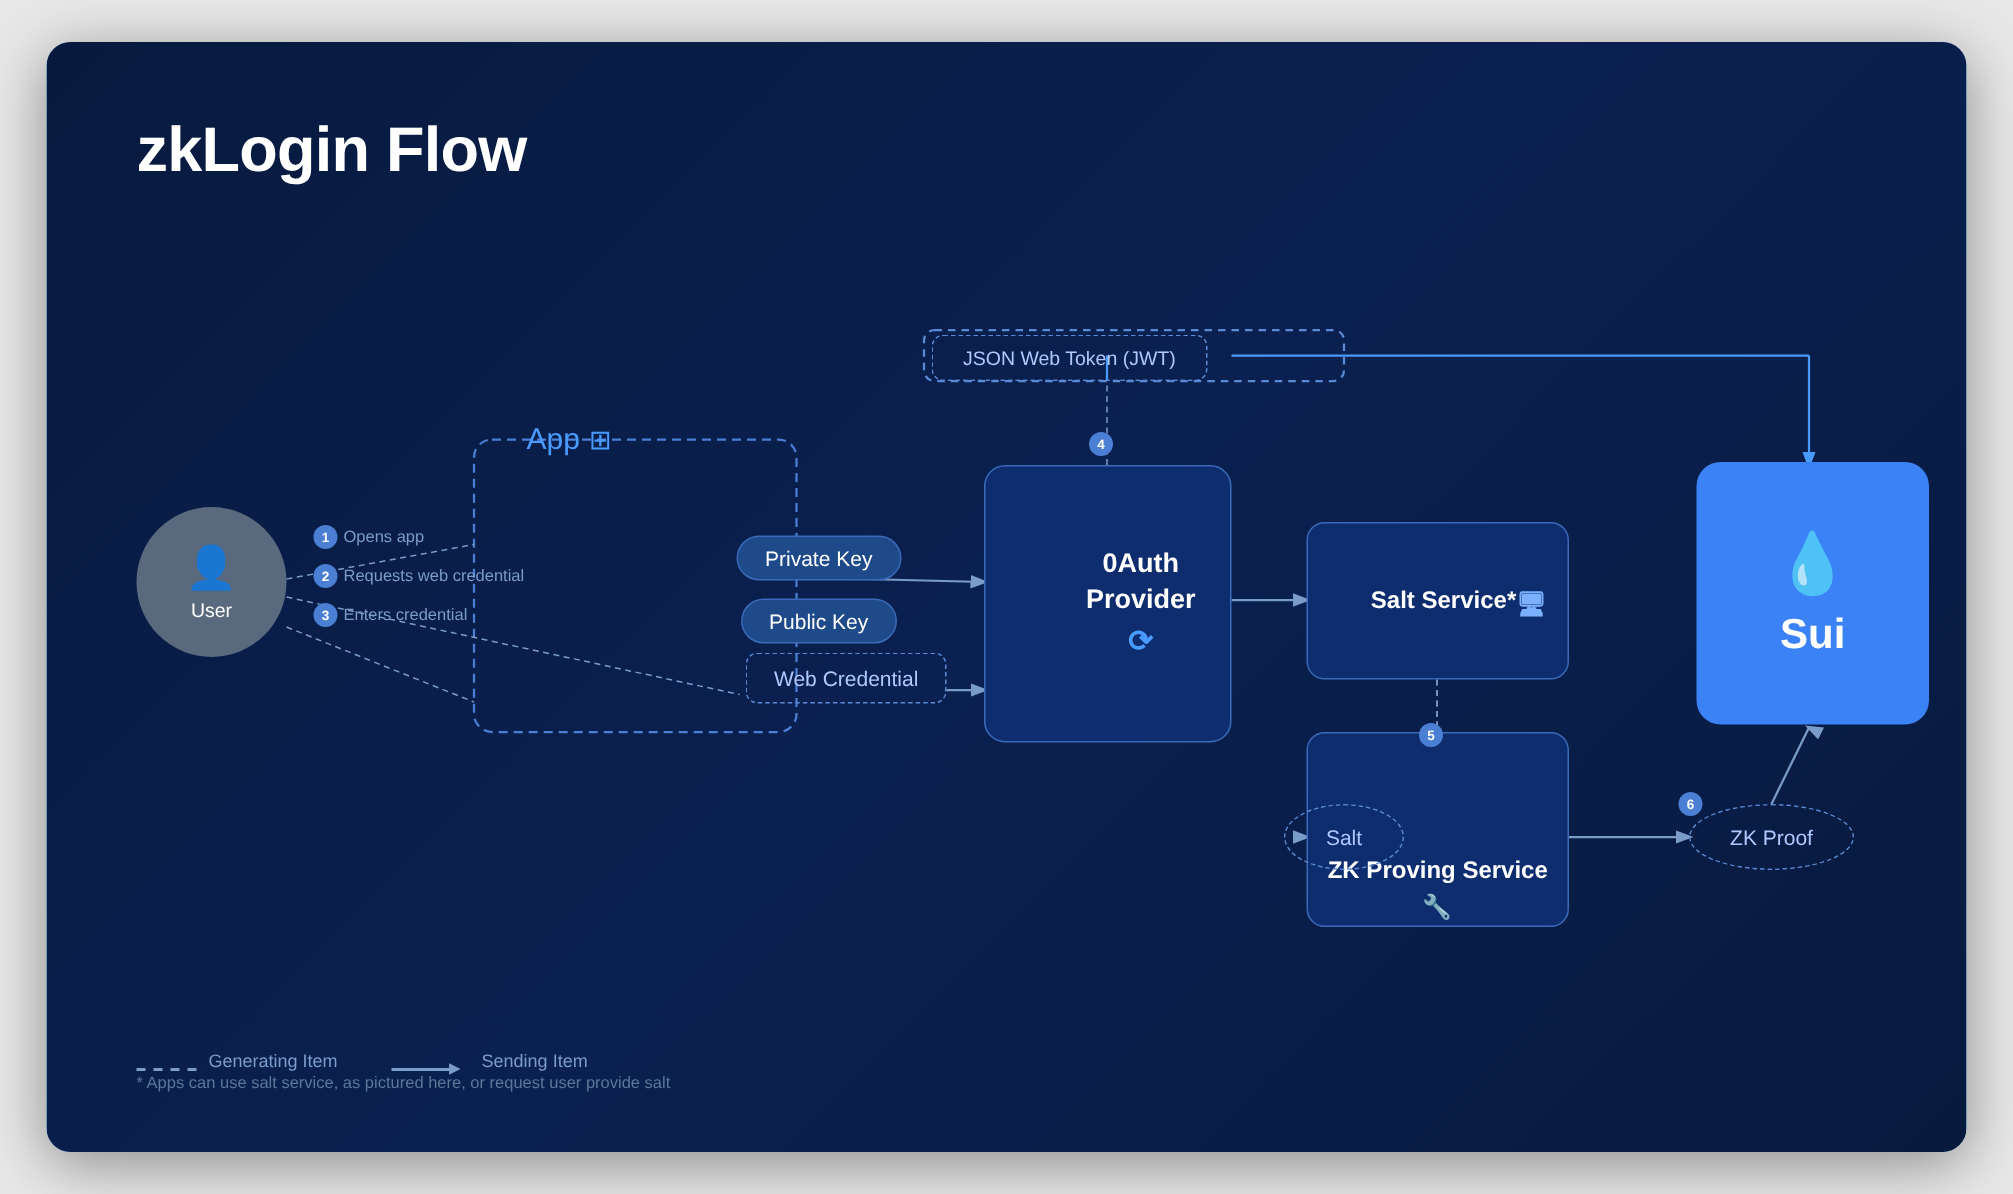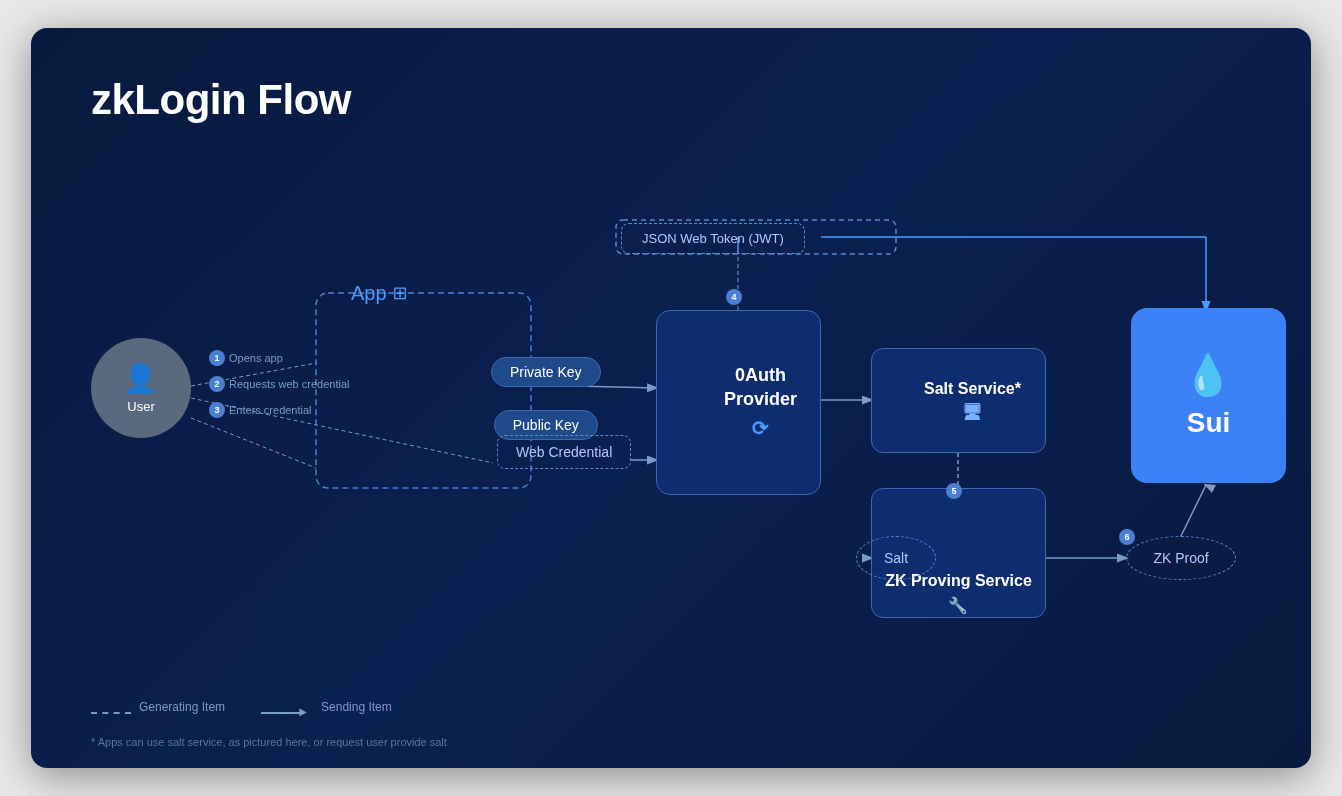--- a/index.html
+++ b/index.html
@@ -119,21 +119,21 @@
     .salt-box {
       position: absolute;
       left: 840px;
       top: 320px;
       width: 175px;
       height: 105px;
       background: #0e2d6e;
       border: 1.5px solid #3a6ab8;
       border-radius: 12px;
       display: flex;
-      flex-direction: column;
+      flex-direction: row;
       align-items: center;
       justify-content: center;
       color: #ffffff;
       font-size: 16px;
       font-weight: 700;
       text-align: center;
       padding-left: 28px;
     }
     
     .zk-box {
@@ -273,33 +273,33 @@
     .step-tag {
       position: absolute;
       display: flex;
       align-items: center;
       gap: 4px;
       font-size: 11px;
       color: #7a9cc8;
     }
     .footnote {
       position: absolute;
-      bottom: 20px;
+      bottom: 40px;
       left: 60px;
       font-size: 11px;
       color: #5a7898;
     }
     
     .key-pills {
       position: absolute;
       left: 460px;
       top: 325px;
       display: flex;
       flex-direction: column;
-      gap: 15px;
+      gap: 4px;
       align-items: center;
     }
   </style>
 </head>
 <body>
 
 <div class="card">
   <div class="diagram-bg">
 
     <div class="title">zkLogin Flow</div>

